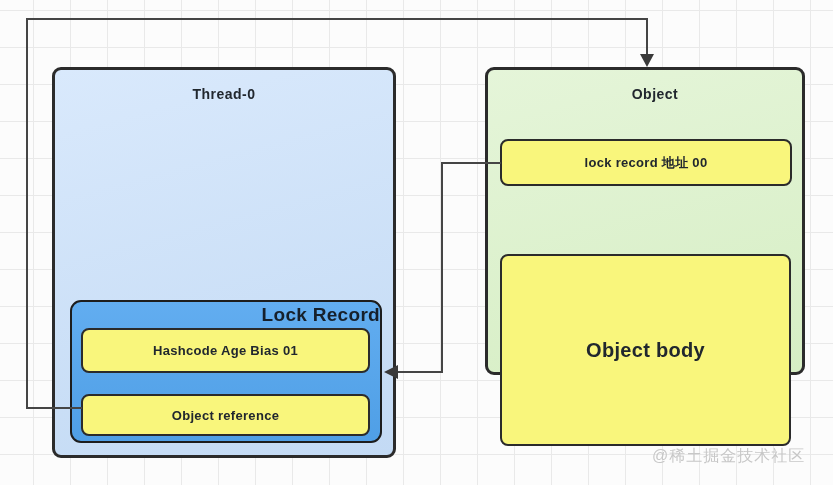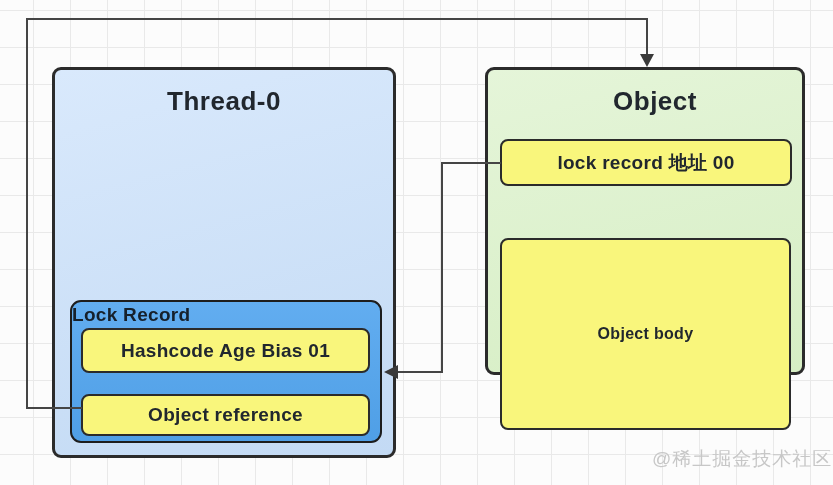--- a/index.html
+++ b/index.html
@@ -21,46 +21,46 @@
       linear-gradient(to bottom, var(--grid-line) 1px, transparent 1px);
     background-size:37px 37px;
     background-position:-4px 10px;
   }
   .box{position:absolute;box-sizing:border-box;border:3px solid var(--border-color);border-radius:9px;z-index:1;}
   .thread-box{left:52px;top:67px;width:344px;height:391px;
     background:linear-gradient(165deg, var(--thread-fill-top), var(--thread-fill-bottom));}
   .object-box{left:485px;top:67px;width:320px;height:308px;
     background:linear-gradient(165deg, var(--object-fill-top), var(--object-fill-bottom));padding-left:20px;}
   .box-title{display:block;text-align:center;margin-top:16px;
-    font-size:26px;font-weight:bold;color:var(--text-color);letter-spacing:.5px;}
+    font-size:14px;font-weight:bold;color:var(--text-color);letter-spacing:.5px;}
   .lockrec{position:absolute;box-sizing:border-box;left:15px;top:230px;width:312px;height:143px;
     border:2px solid #1d1d1d;border-radius:11px;
     background:linear-gradient(180deg, var(--lockrec-fill-top), var(--lockrec-fill-bottom));}
-  .lockrec-title{display:block;text-align:left;margin-top:2px;
+  .lockrec-title{display:block;text-align:right;margin-top:2px;
     font-size:19px;font-weight:bold;color:#16202b;letter-spacing:.3px;}
   .cell{position:absolute;box-sizing:border-box;background:var(--cell-fill);
     border:2px solid var(--border-color);border-radius:8px;
     display:flex;align-items:center;justify-content:center;
-    font-size:19px;font-weight:bold;color:var(--text-color);letter-spacing:.3px;}
+    font-size:13px;font-weight:bold;color:var(--text-color);letter-spacing:.3px;}
   .lr-row-1{left:9px;top:26px;width:289px;height:45px;text-align:right;}
   .lr-row-2{left:9px;top:92px;width:289px;height:42px;}
   .ob-row-1{left:12px;top:69px;width:292px;height:47px;}
   .ob-row-2{left:12px;top:126px;width:292px;height:46px;}
-  .ob-row-3{left:12px;top:168px;width:291px;height:192px;font-size:16px;}
+  .ob-row-3{left:12px;top:184px;width:291px;height:192px;font-size:20px;}
   .seg{position:absolute;background:var(--connector-color);z-index:5;}
   .seg-h{height:2px;} .seg-v{width:2px;}
   .arrowhead{position:absolute;width:0;height:0;z-index:6;}
   .arrow-down{left:640px;top:54px;
     border-left:7px solid transparent;border-right:7px solid transparent;
     border-top:13px solid #3a3a3a;}
   .arrow-left{left:384px;top:365px;
     border-top:7px solid transparent;border-bottom:7px solid transparent;
     border-right:14px solid #3a3a3a;}
   .watermark{position:absolute;left:652px;top:446px;z-index:7;
-    font-size:19px;color:var(--watermark-color);letter-spacing:1px;}
+    font-size:16px;color:var(--watermark-color);letter-spacing:1px;}
 </style>
 </head>
 <body>
 
 <div class="canvas">
 
   <div class="seg seg-h" style="left:26px;top:18px;width:622px;"></div>
   <div class="seg seg-v" style="left:26px;top:18px;height:391px;"></div>
   <div class="seg seg-h" style="left:26px;top:407px;width:56px;"></div>
   <div class="seg seg-v" style="left:646px;top:18px;height:40px;"></div>

